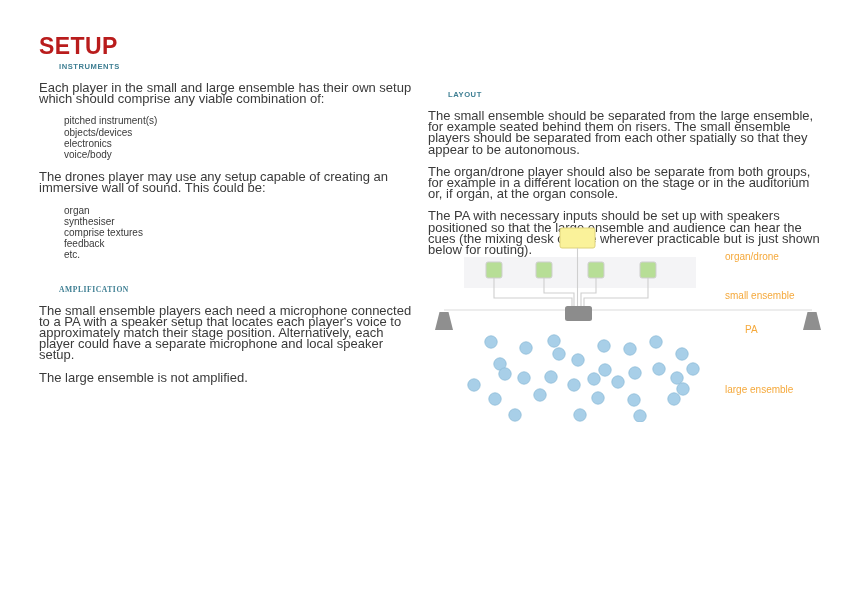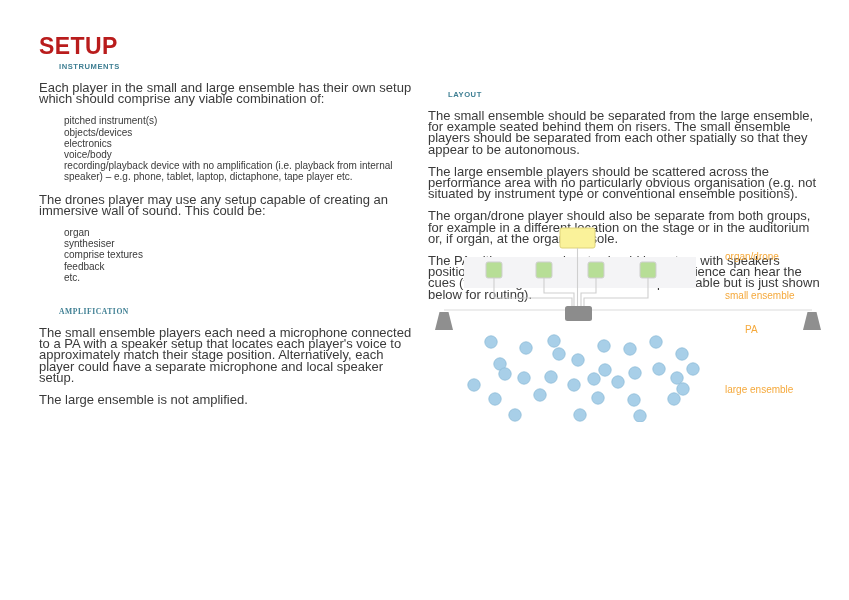--- a/index.html
+++ b/index.html
@@ -113,21 +113,20 @@
 
     <div class="section-head">INSTRUMENTS</div>
 
     <p class="body">Each player in the small and large ensemble has their own setup which should comprise any viable combination of:</p>
 
     <ul class="plain-list">
       <li>pitched instrument(s)</li>
       <li>objects/devices</li>
       <li>electronics</li>
       <li>voice/body</li>
-      <li>recording/playback device with no amplification (i.e. playback from internal speaker) – e.g. phone, tablet, laptop, dictaphone, tape player etc.</li>
     </ul>
 
     <p class="body">The drones player may use any setup capable of creating an immersive wall of sound. This could be:</p>
 
     <ul class="plain-list">
       <li>organ</li>
       <li>synthesiser</li>
       <li>comprise textures</li>
       <li>feedback</li>
       <li>etc.</li>
@@ -137,21 +136,20 @@
 
     <p class="body">The small ensemble players each need a microphone connected to a PA with a speaker setup that locates each player's voice to approximately match their stage position. Alternatively, each player could have a separate microphone and local speaker setup.</p>
     <p class="body">The large ensemble is not amplified.</p>
   </div>
 
   <div class="col-right">
 
     <div class="section-head">LAYOUT</div>
 
     <p class="body">The small ensemble should be separated from the large ensemble, for example seated behind them on risers. The small ensemble players should be separated from each other spatially so that they appear to be autonomous.</p>
-    <p class="body">The large ensemble players should be scattered across the performance area with no particularly obvious organisation (e.g. not situated by instrument type or conventional ensemble positions).</p>
     <p class="body">The organ/drone player should also be separate from both groups, for example in a different location on the stage or in the auditorium or, if organ, at the organ console.</p>
     <p class="body">The PA with necessary inputs should be set up with speakers positioned so that the large ensemble and audience can hear the cues (the mixing desk can be wherever practicable but is just shown below for routing).</p>
   </div>
 
   <div class="diagram">
 
     <svg width="400" height="200" viewBox="0 0 400 200">
 
       <rect x="36" y="35" width="232" height="31" fill="#f4f4f6"></rect>
 

